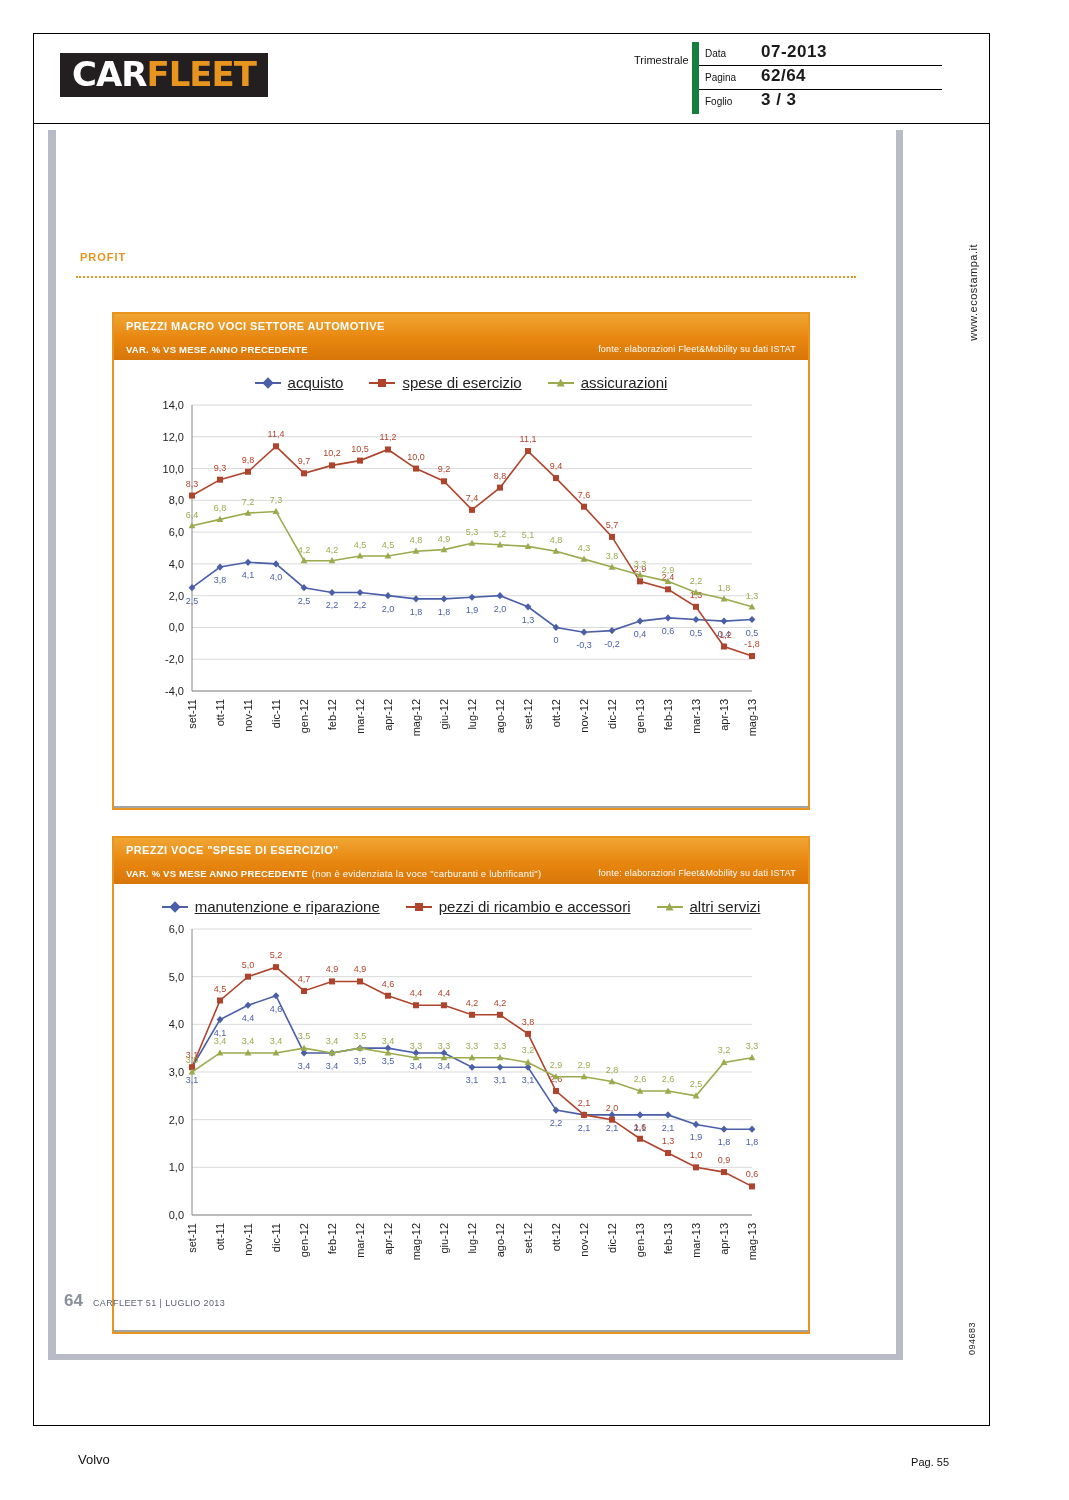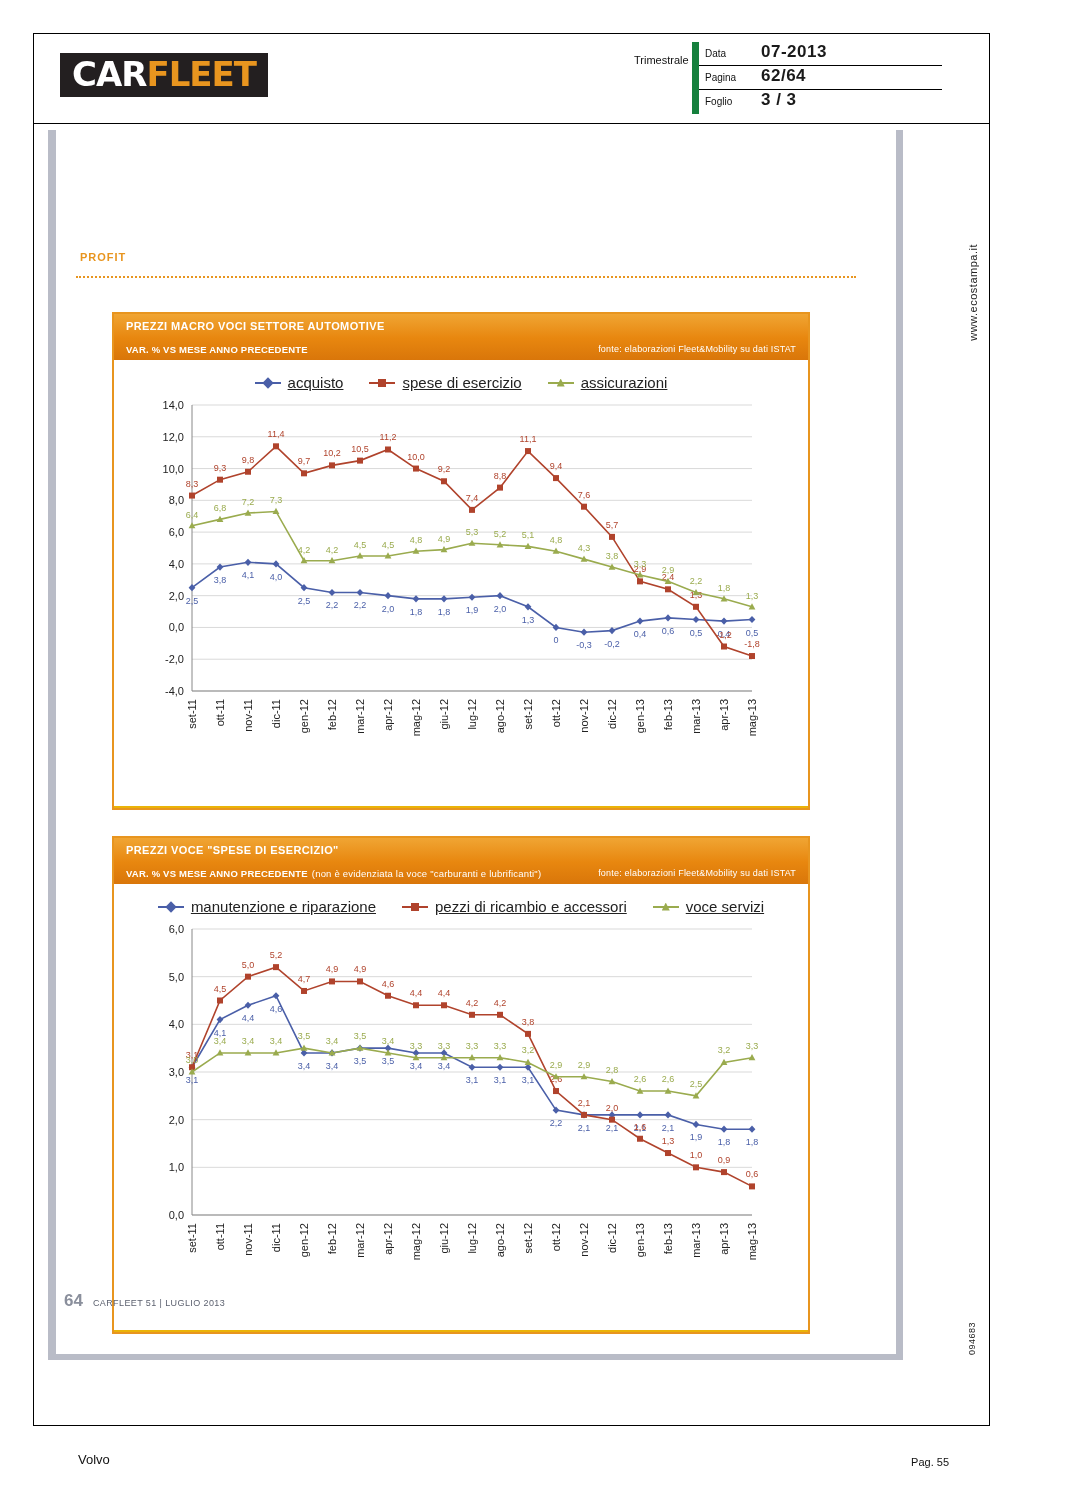--- a/index.html
+++ b/index.html
@@ -114,21 +114,21 @@
   .dotted-rule {
     position:absolute;
     left:42px; top:152px;
     width:780px;
     border-top:2px dotted #e8951f;
   }
 
   
   .panel {
     position:absolute;
-    background:#eab308;
+    background:#a3a3a3;
     border:2px solid #e8951f;
   }
   .panel-hdr {
     height:24px;
     background:linear-gradient(to bottom,#f0a533,#e8870f);
     color:#fff;
     font-size:11px;
     font-weight:bold;
     letter-spacing:0.4px;
     display:flex;
@@ -487,21 +487,21 @@
           <div class="legend-item">
             <span class="lg-line" style="background:#b0432c;">
               <span class="lg-mark" style="background:#b0432c;"></span>
             </span>
             <span>pezzi di ricambio e accessori</span>
           </div>
           <div class="legend-item">
             <span class="lg-line" style="background:#9aab4e;">
               <span class="lg-mark" style="background:#9aab4e; clip-path:polygon(50% 0,100% 100%,0 100%);"></span>
             </span>
-            <span>voce servizi</span>
+            <span>altri servizi</span>
           </div>
         </div>
 
         <div class="plot-wrap">
           <svg class="plot" id="svg-chart-1" width="698" height="400" viewBox="0 0 698 400">
               <line x1="78" y1="14" x2="638" y2="14" stroke="#cfcfcf" stroke-width="0.8"></line>
               <text x="70" y="18" text-anchor="end" class="ytick">6,0</text>
               <line x1="78" y1="61.66666666666666" x2="638" y2="61.66666666666666" stroke="#cfcfcf" stroke-width="0.8"></line>
               <text x="70" y="65.66666666666666" text-anchor="end" class="ytick">5,0</text>
               <line x1="78" y1="109.33333333333334" x2="638" y2="109.33333333333334" stroke="#cfcfcf" stroke-width="0.8"></line>

